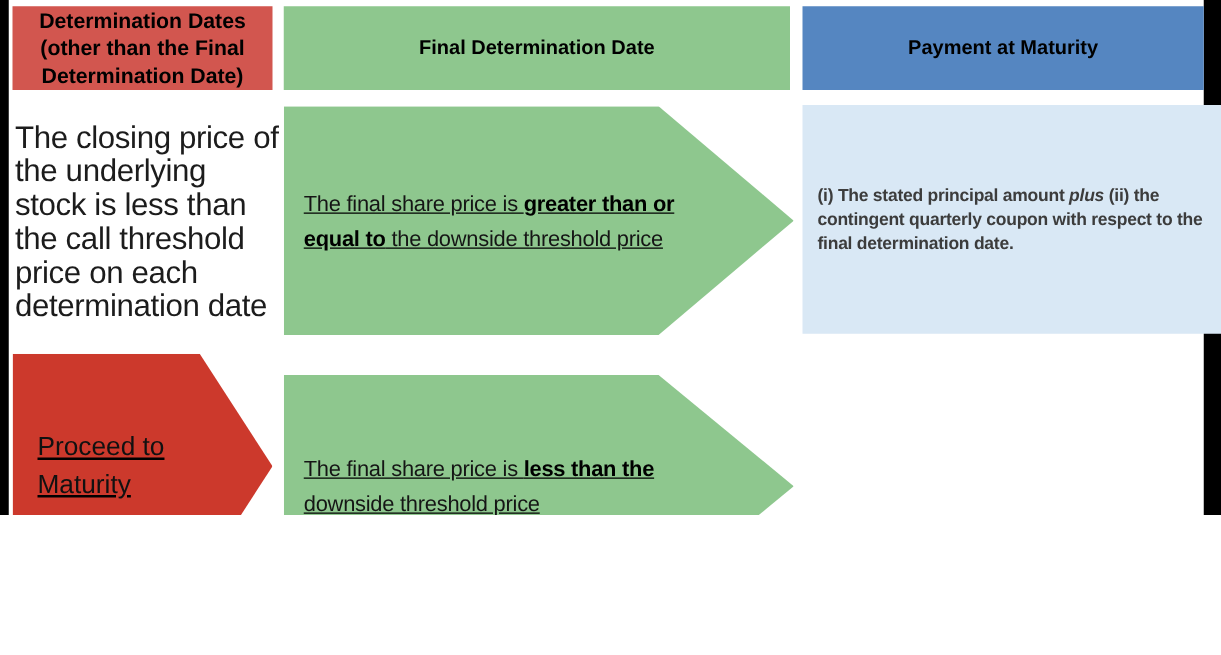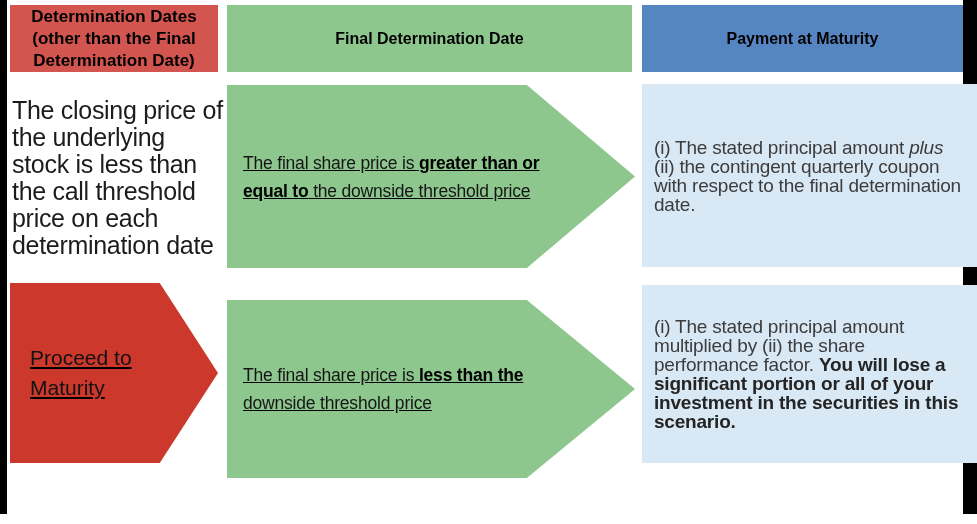--- a/index.html
+++ b/index.html
@@ -1,17 +1,17 @@
 <!DOCTYPE html>
 <html style="--header-red: #d2564f; --arrow-red: #cc392c; --green: #8ec78e; --header-blue: #5586c1; --light-blue: #d9e8f5; --edge-black: #000000;"><head>
 <meta charset="utf-8">
 <style>
   html,body{margin:0;padding:0;background:#fff;}
   .stage{
-    position:relative;width:977px;height:524px;background:#ffffff;
+    position:relative;width:977px;height:412px;background:#ffffff;
     font-family:"Liberation Sans",sans-serif;overflow:hidden;
   }
   .edge{position:absolute;top:0;background:var(--edge-black,#000);z-index:1;}
   .edge-left{left:0;width:7px;height:514px;}
   .edge-right{left:963px;width:14px;height:514px;}
 
   .hdr{
     position:absolute;top:5px;height:67px;display:flex;align-items:center;justify-content:center;
     text-align:center;font-weight:bold;color:#000;z-index:2;
   }
@@ -43,22 +43,22 @@
   }
   .red-label{padding-left:20px;width:130px;font-size:21px;line-height:30px;color:#111;}
 
   .pay{
     position:absolute;left:642px;width:335px;background:var(--light-blue,#d9e8f5);
     display:flex;align-items:center;z-index:2;box-sizing:border-box;
   }
   .pay-1{top:84px;height:183px;}
   .pay-2{top:285px;height:178px;}
   .pay-label{
-    padding:0 12px 0 12px;font-size:19px;line-height:19px;
-    letter-spacing:-0.2px;color:#3c3c3c;
+    padding:0 12px 0 12px;font-size:14px;line-height:19px;
+    letter-spacing:-0.2px;color:#3c3c3c;font-weight:bold;
   }
   .pay-label i{font-style:italic;}
   .pay-label b{color:#242424;}
 </style>
 </head>
 <body>
 
 <div class="stage">
 
   <div class="edge edge-left"></div>
@@ -93,19 +93,14 @@
   <div class="arrow arrow-red">
     <div class="red-label">Proceed to Maturity</div>
   </div>
 
   <div class="arrow arrow-green arrow-green-2">
     <div class="arrow-label">
       <span>The final share price is </span><b>less than the</b><span> downside threshold price</span>
     </div>
   </div>
 
-  <div class="pay pay-2">
-    <div class="pay-label">
-      <span>(i) The stated principal amount multiplied by (ii) the share performance factor. </span><b>You will lose a significant portion or all of your investment in the securities in this scenario.</b>
-    </div>
-  </div>
 
 </div>
 
 </body></html>

